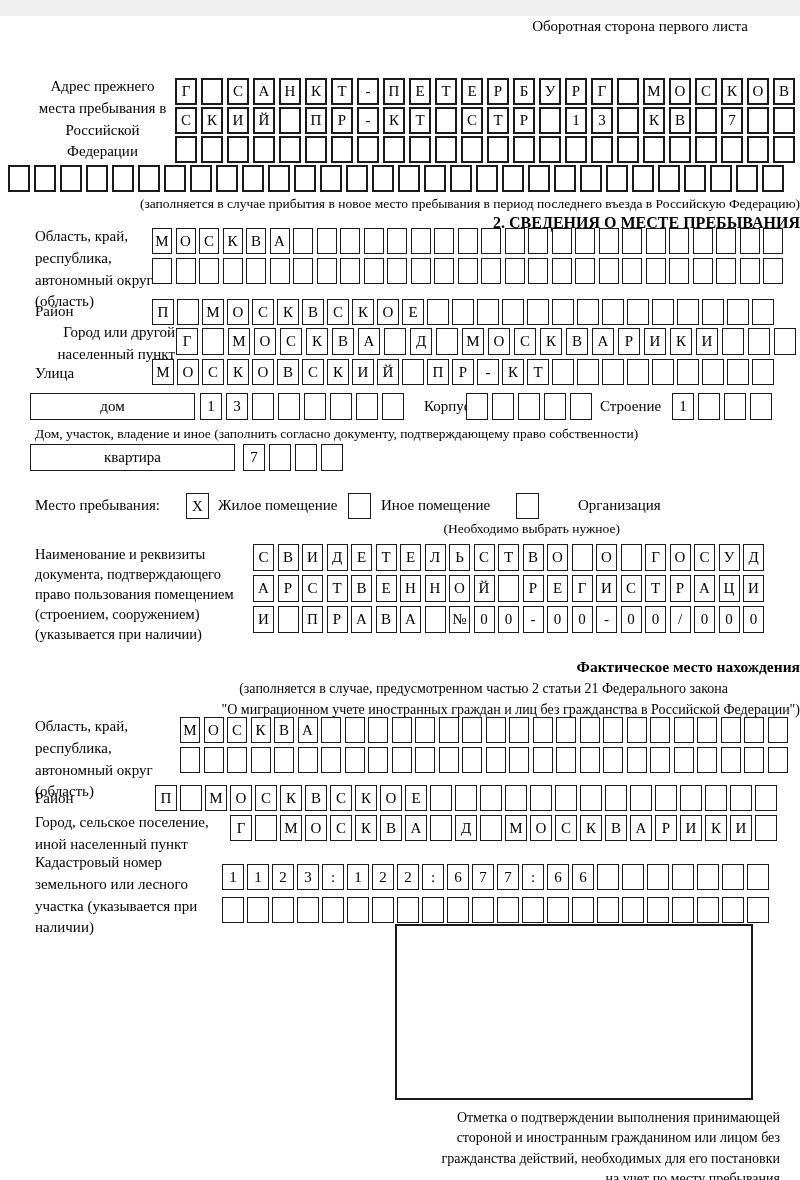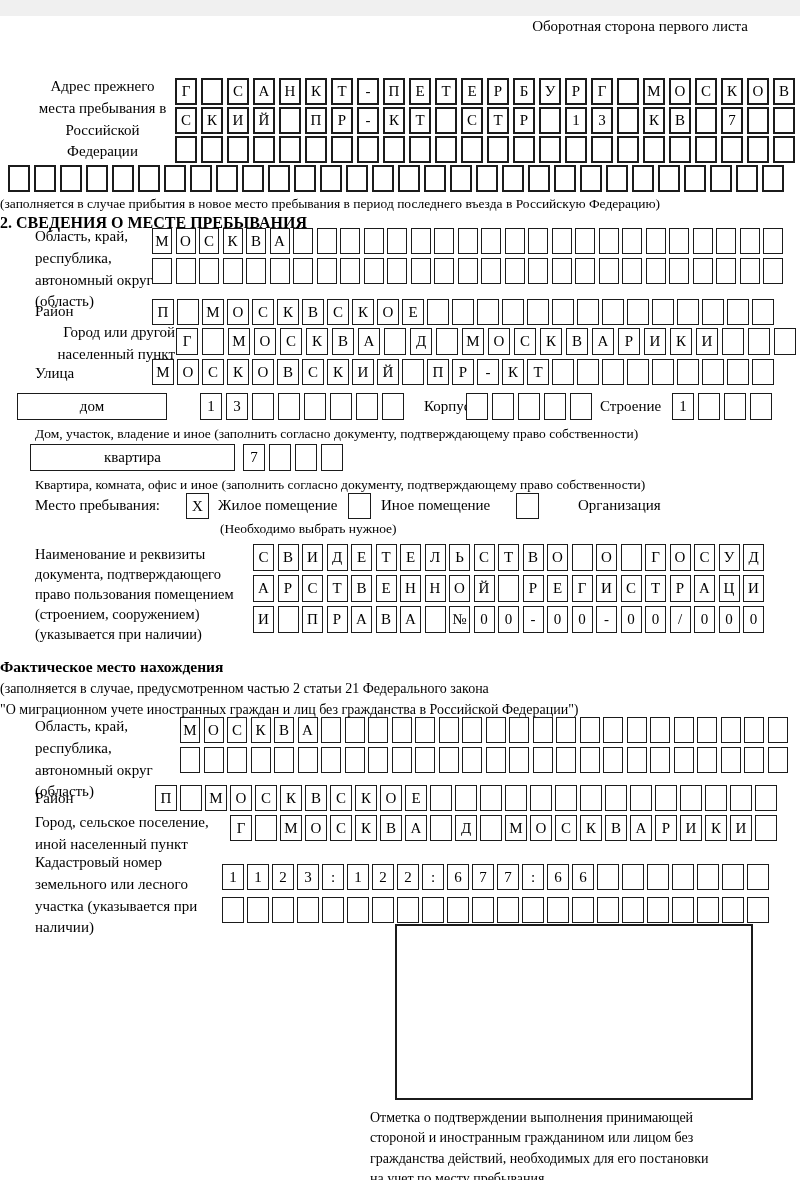--- a/index.html
+++ b/index.html
@@ -5,21 +5,21 @@
   html,body { margin:0; padding:0; background:#f0f0f0; }
   .page {
     position:relative; width:800px; height:1180px; margin:16px auto;
     background:#ffffff; color:#000;
     font-family:"Liberation Serif", serif;
     overflow:hidden;
   }
   .abs { position:absolute; }
   .label { font-size:15px; line-height:1.45; }
   .caption { font-size:13.5px; }
-  .center { text-align:left; }
+  .center { text-align:right; }
   .bold { font-weight:bold; }
   .cells { display:flex; }
   .cells .cell {
     box-sizing:border-box; border:1.6px solid #1b1b1b; background:#fff;
     display:flex; align-items:center; justify-content:center;
     font-size:15px; font-family:"Liberation Serif", serif;
   }
   
   .cw22 { gap:4px; }   .cw22 .cell { width:22px; height:27px; }
   .cw22b{ gap:4px; }   .cw22b .cell{ width:22px; height:27px; border-width:2px; }
@@ -298,21 +298,21 @@
       <div class="cell"></div>
       <div class="cell"></div>
       <div class="cell"></div>
       <div class="cell"></div>
       <div class="cell"></div>
       <div class="cell"></div>
       <div class="cell"></div>
       <div class="cell"></div>
     </div>
 
-  <div class="abs widebox" style="left:17px; top:377px; width:150px;">дом</div>
+  <div class="abs widebox" style="left:30px; top:377px; width:165px;">дом</div>
   <div class="abs cells cw22" style="left:200px; top:377px;">
       <div class="cell">1</div>
       <div class="cell">3</div>
       <div class="cell"></div>
       <div class="cell"></div>
       <div class="cell"></div>
       <div class="cell"></div>
       <div class="cell"></div>
       <div class="cell"></div>
     </div>
@@ -333,21 +333,20 @@
     </div>
   <div class="abs caption" style="left:35px; top:410px;">Дом, участок, владение и иное (заполнить согласно документу, подтверждающему право собственности)</div>
 
   <div class="abs widebox" style="left:30px; top:428px; width:205px;">квартира</div>
   <div class="abs cells cw22" style="left:243px; top:428px;">
       <div class="cell">7</div>
       <div class="cell"></div>
       <div class="cell"></div>
       <div class="cell"></div>
     </div>
-  <div class="abs caption" style="left:35px; top:461px;">Квартира, комната, офис и иное (заполнить согласно документу, подтверждающему право собственности)</div>
 
   <div class="abs label" style="left:35px; top:479px;">Место пребывания:</div>
   <div class="abs markbox" style="left:186px; top:477px;">X</div>
   <div class="abs label" style="left:218px; top:479px;">Жилое помещение</div>
   <div class="abs markbox" style="left:348px; top:477px;"></div>
   <div class="abs label" style="left:381px; top:479px;">Иное помещение</div>
   <div class="abs markbox" style="left:516px; top:477px;"></div>
   <div class="abs label" style="left:578px; top:479px;">Организация</div>
   <div class="abs caption center" style="left:220px; top:505px; width:400px;">(Необходимо выбрать нужное)</div>
 

